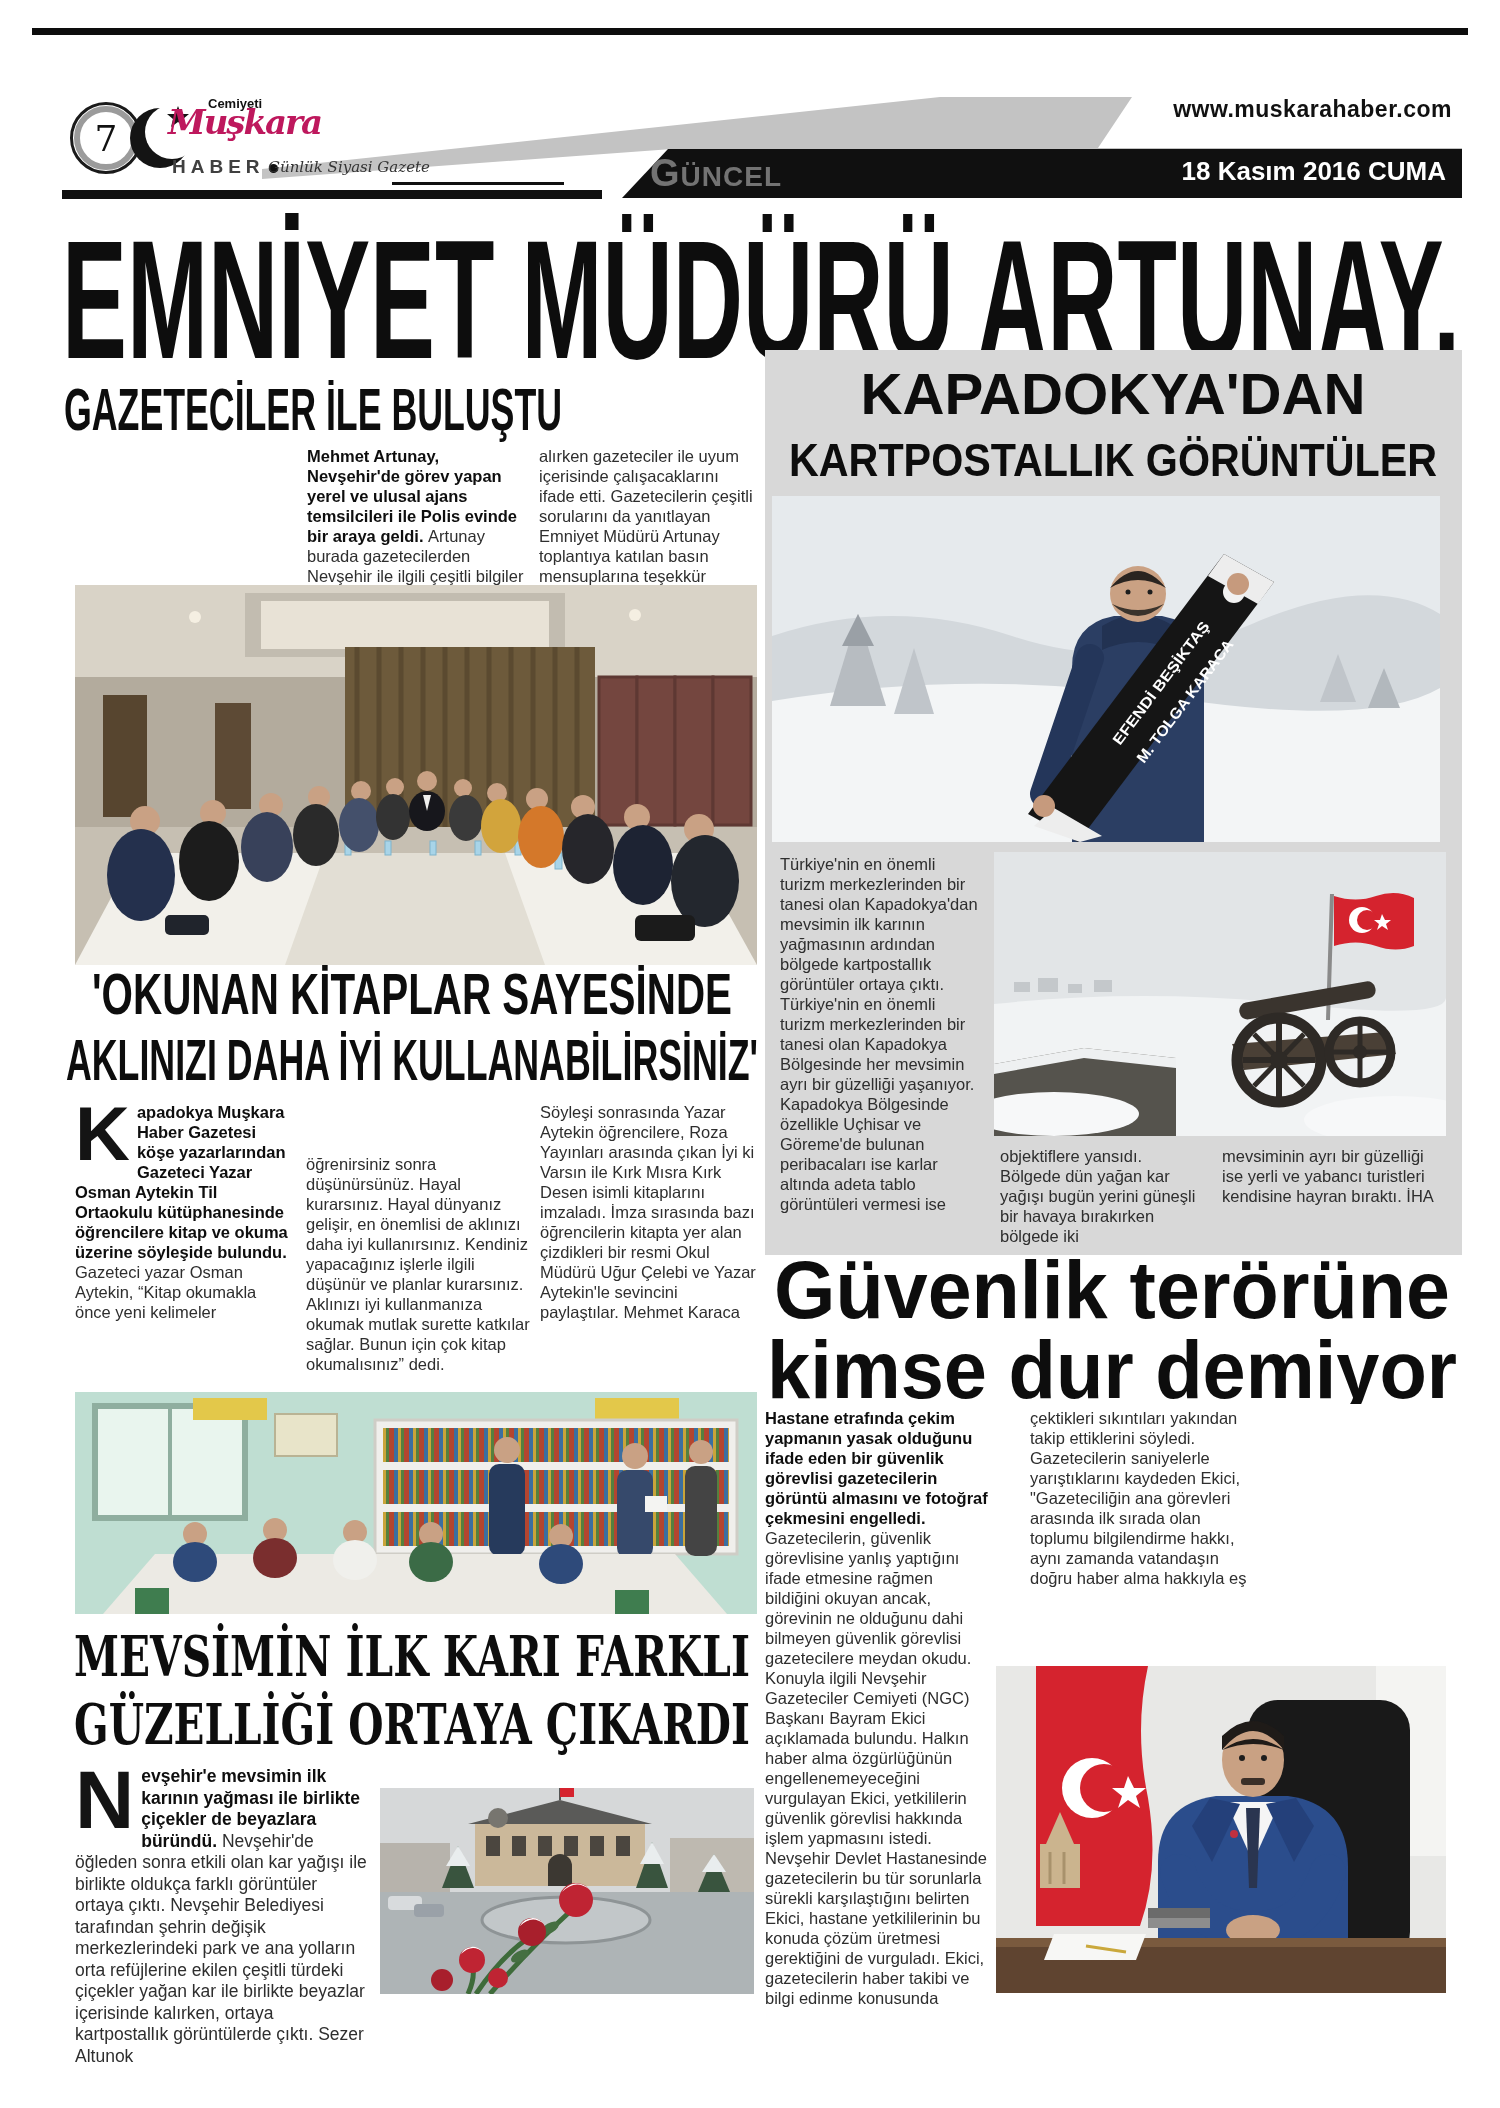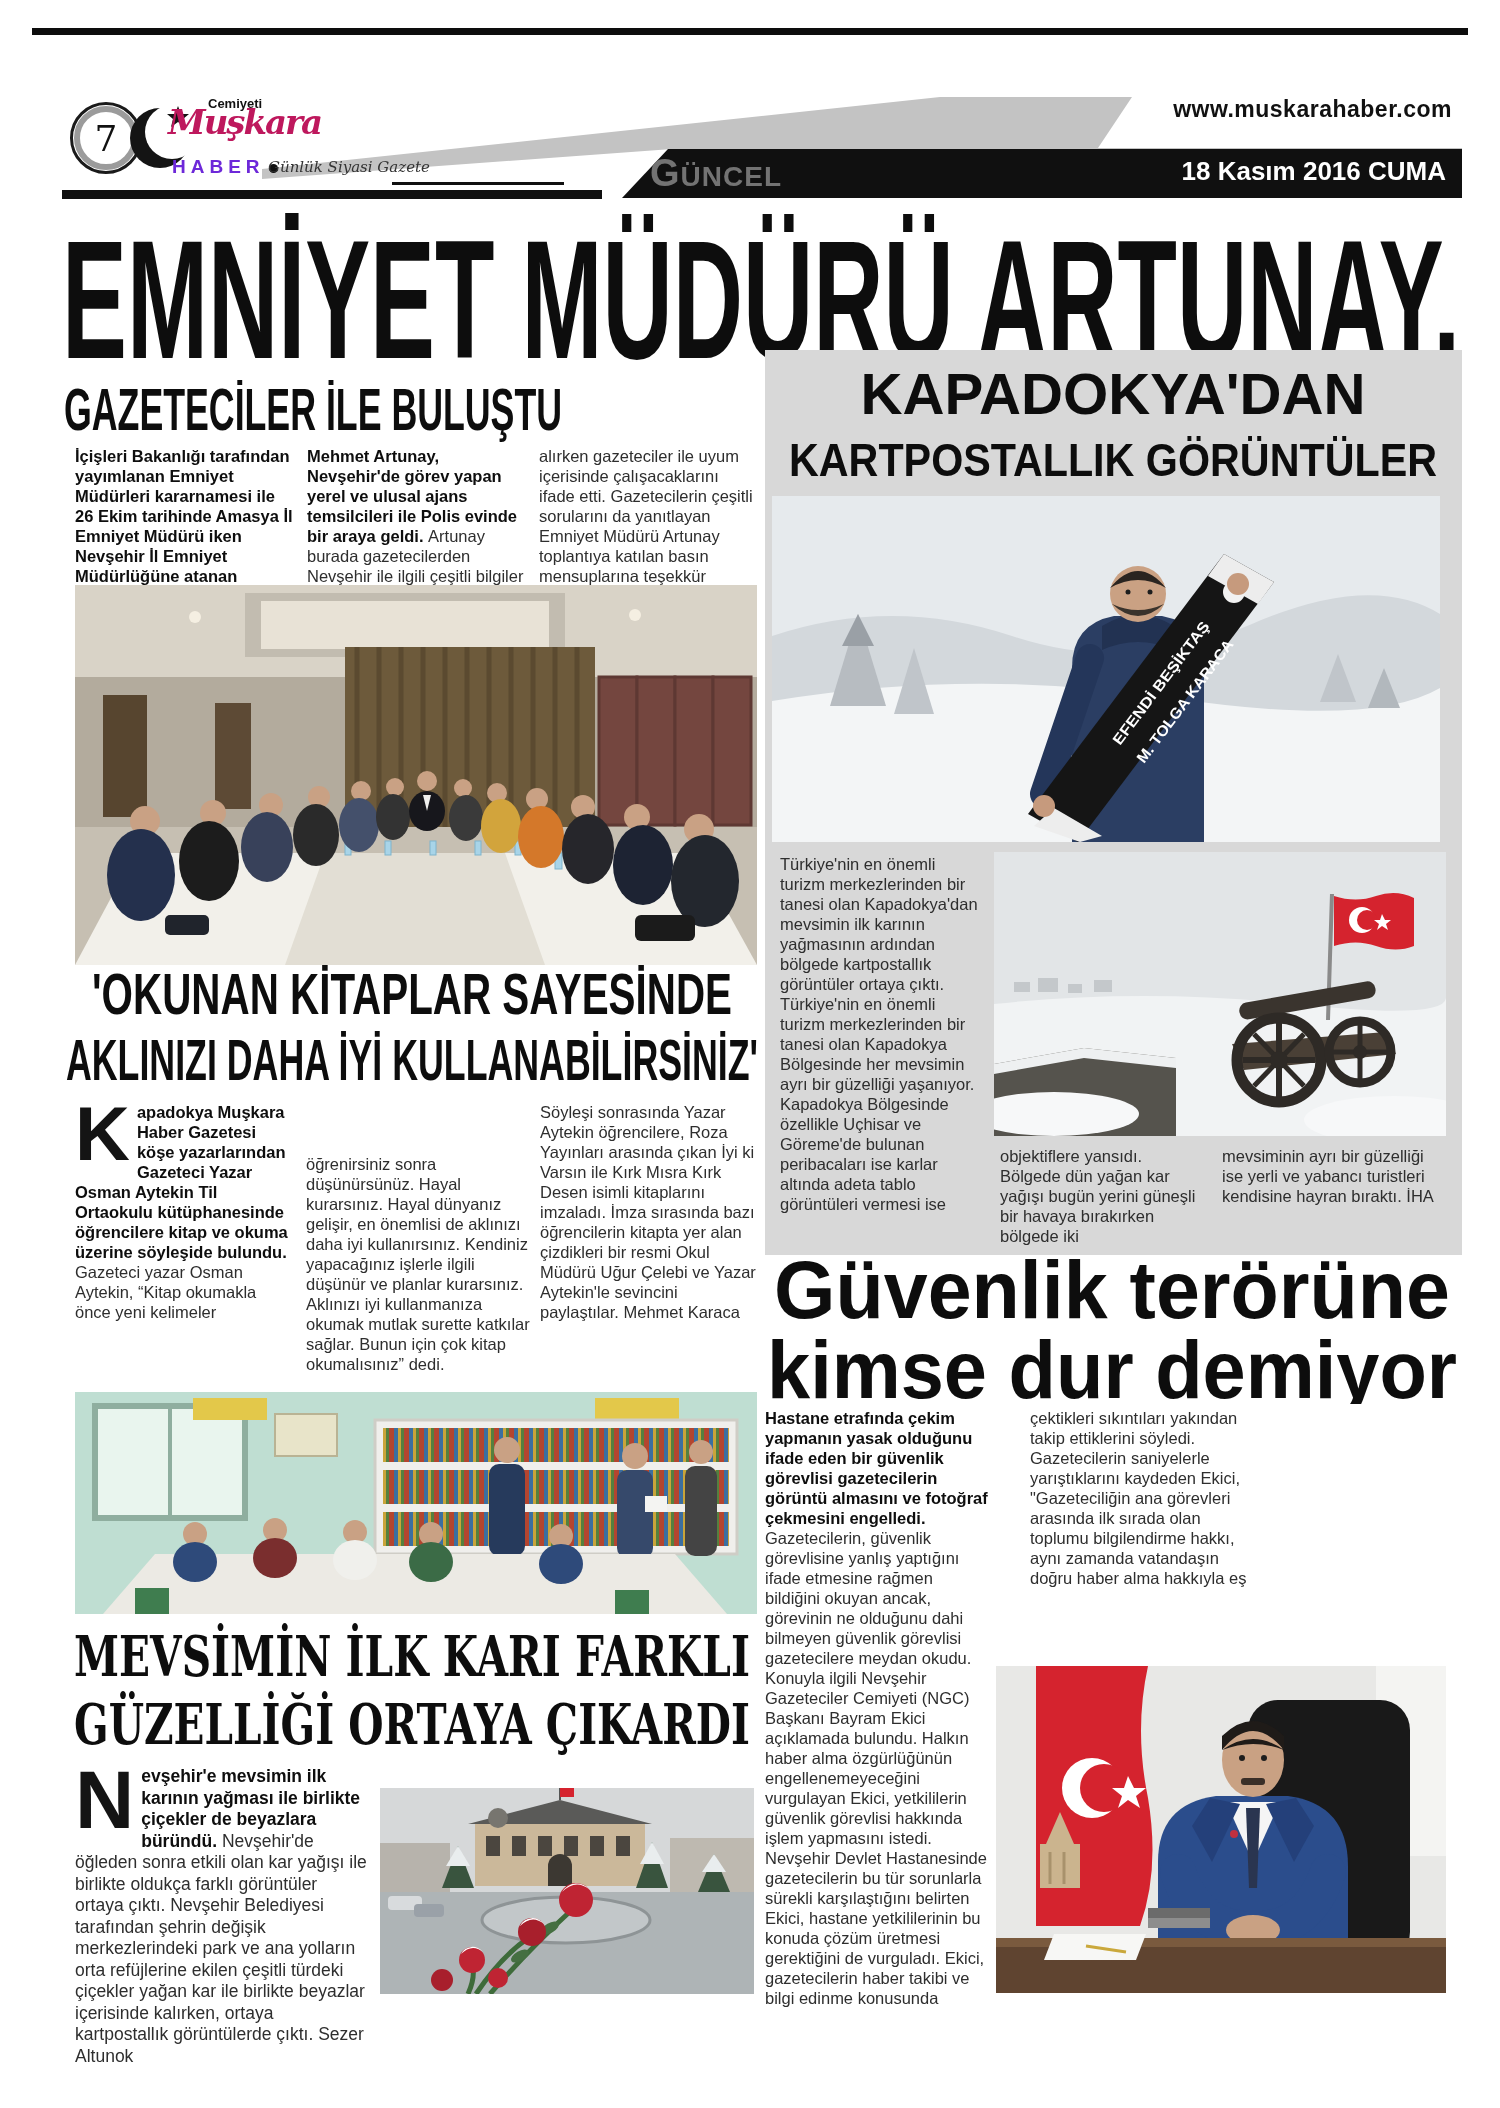--- a/index.html
+++ b/index.html
@@ -16,21 +16,21 @@
   .dateline{font-weight:bold;font-size:26px;color:#fff;text-align:right;}
   .guncel{font-weight:bold;font-size:28px;color:#737373;letter-spacing:1px;}
   .guncel::first-letter{font-size:38px;}
   .pagenum-outer{width:66px;height:66px;border-radius:50%;border:3px solid #1a1a1a;background:#fff;
                  display:flex;align-items:center;justify-content:center;}
   .pagenum-mid{width:52px;height:52px;border-radius:50%;border:6px solid #9b9b9b;
                display:flex;align-items:center;justify-content:center;}
   .pagenum{font-family:"DejaVu Serif",serif;font-size:36px;color:#111;}
   .logo-region{font-size:13px;font-weight:bold;color:#111;}
   .logo-name{font-family:"DejaVu Serif",serif;font-style:italic;font-weight:bold;font-size:34px;color:#be185d;letter-spacing:-2px;}
-  .logo-sub{font-size:19px;font-weight:bold;letter-spacing:5px;color:#6d28d9;}
+  .logo-sub{font-size:19px;font-weight:bold;letter-spacing:5px;color:#404040;}
   .logo-dot{display:inline-block;width:9px;height:9px;border-radius:50%;background:#101010;margin-left:4px;}
   .logo-tag{font-family:"DejaVu Serif",serif;font-style:italic;font-size:15px;color:#333;}
   .panel{background:#d8d8d8;}
   .photo{display:block;}
 </style>
 </head>
 <body>
 
 <div class="page">
 
@@ -66,23 +66,20 @@
   <div class="abs guncel" style="left:650px;top:152px;">GÜNCEL</div>
   <div class="abs dateline" style="left:1130px;top:156px;width:316px;">18 Kasım 2016 CUMA</div>
 
   <svg class="abs" style="left:60px;top:208px;" width="1405" height="172" viewBox="0 0 1405 172">
     <text class="hl" x="2" y="150" font-size="168" textLength="1398" lengthAdjust="spacingAndGlyphs">EMNİYET MÜDÜRÜ ARTUNAY,</text>
   </svg>
   <svg class="abs" style="left:62px;top:380px;" width="520" height="62" viewBox="0 0 520 62">
     <text class="hl" x="2" y="50" font-size="60" textLength="498" lengthAdjust="spacingAndGlyphs">GAZETECİLER İLE BULUŞTU</text>
   </svg>
 
-  <div class="abs col" style="left:75px;top:446px;width:222px;">
-    <span class="lead">İçişleri Bakanlığı tarafından yayımlanan Emniyet Müdürleri kararnamesi ile 26 Ekim tarihinde Amasya İl Emniyet Müdürü iken Nevşehir İl Emniyet Müdürlüğüne atanan</span>
-  </div>
   <div class="abs col" style="left:307px;top:446px;width:222px;">
     <span class="lead">Mehmet Artunay, Nevşehir'de görev yapan yerel ve ulusal ajans temsilcileri ile Polis evinde bir araya geldi. </span><span>Artunay burada gazetecilerden Nevşehir ile ilgili çeşitli bilgiler</span>
   </div>
   <div class="abs col" style="left:539px;top:446px;width:218px;">alırken gazeteciler ile uyum içerisinde çalışacaklarını ifade etti. Gazetecilerin çeşitli sorularını da yanıtlayan Emniyet Müdürü Artunay toplantıya katılan basın mensuplarına teşekkür ettiİHA</div>
 
   <svg class="abs photo" style="left:75px;top:585px;" width="682" height="380" viewBox="0 0 682 380">
     <rect width="682" height="380" fill="#c6bfb2"></rect>
     <rect width="682" height="92" fill="#d9d3c7"></rect>
     <rect x="170" y="8" width="320" height="64" fill="#c2bcb0"></rect>
     <rect x="186" y="16" width="288" height="48" fill="#e8e2d6"></rect>

